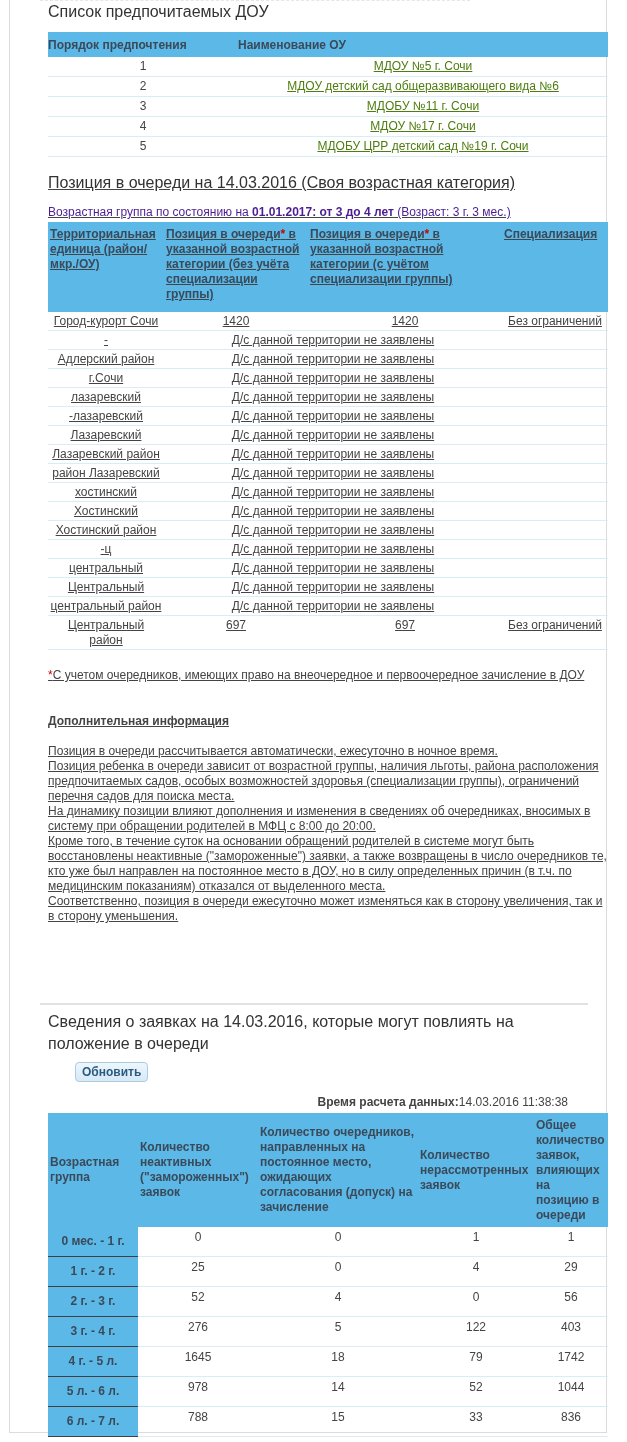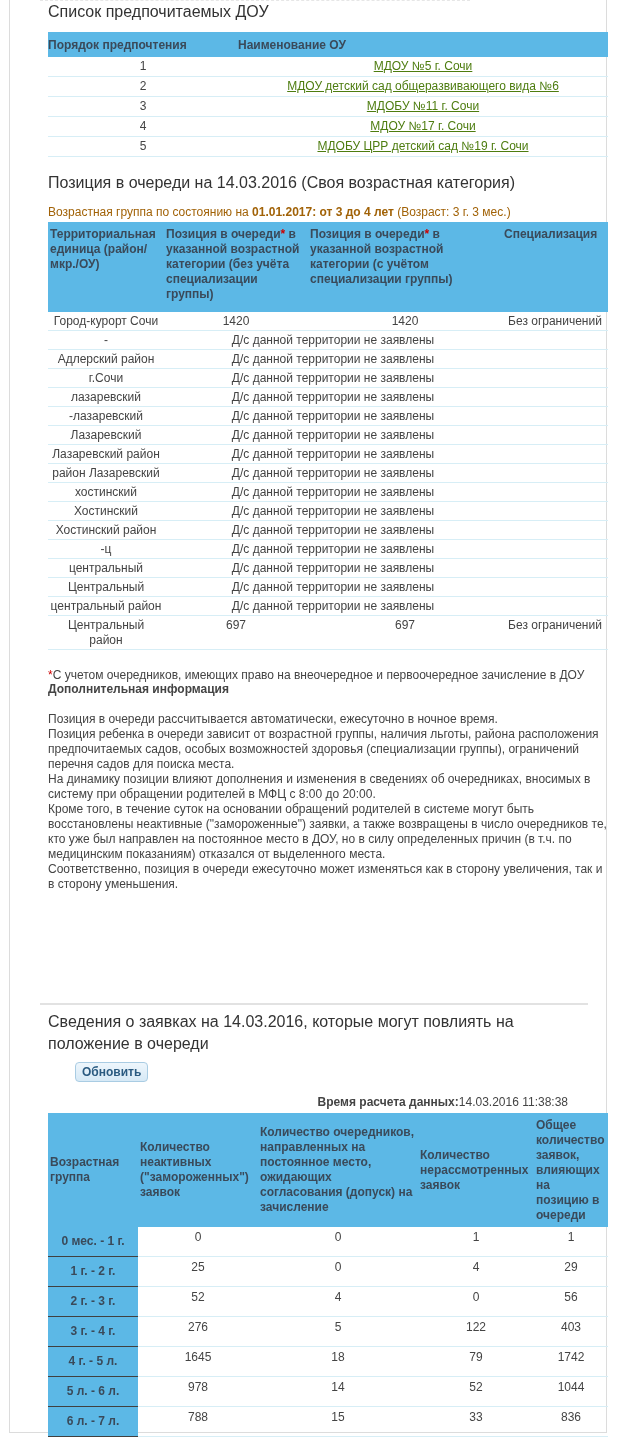--- a/index.html
+++ b/index.html
@@ -60,23 +60,23 @@
           <td><a href="#">МДОУ №17 г. Сочи</a></td>
         </tr>
         <tr>
           <td>5</td>
           <td><a href="#">МДОБУ ЦРР детский сад №19 г. Сочи</a></td>
         </tr>
       </tbody>
   </table>
 </div>
 
-<div class="content" style="top:174px;">
+<div class="content" style="top:174px;text-decoration:underline;">
   <h2>Позиция в очереди на 14.03.2016 (Своя возрастная категория)</h2>
-  <div style="margin-top:13px; font-size:12px; color:#a16207;">
+  <div style="margin-top:13px; font-size:12px; color:#4c1d95;">
     <span>Возрастная группа по состоянию на </span><b>01.01.2017: от 3 до 4 лет</b><span> (Возраст: 3 г. 3 мес.)</span>
   </div>
   <table class="pos" style="margin-top:3px;">
     <thead>
       <tr>
         <th style="width:112px;">Территориальная единица (район/мкр./ОУ)</th>
         <th style="width:140px;"><span>Позиция в очереди</span><span class="red">*</span><span> в указанной возрастной категории (без учёта специализации группы)</span></th>
         <th style="width:190px;"><span>Позиция в очереди</span><span class="red">*</span><span> в указанной возрастной категории (с учётом специализации группы)</span></th>
         <th>Специализация</th>
       </tr>
@@ -165,21 +165,21 @@
         </tr>
         <tr>
           <td>Центральный район</td>
           <td>697</td>
           <td>697</td>
           <td>Без ограничений</td>
         </tr>
       </tbody>
   </table>
   <div style="margin-top:18px;"><span class="red">*</span><span>С учетом очередников, имеющих право на внеочередное и первоочередное зачисление в ДОУ</span></div>
-  <div style="margin-top:0; font-weight:bold; color:#444;">Дополнительная информация</div>
+  <div style="margin-top:32px; font-weight:bold; color:#444;">Дополнительная информация</div>
   <div class="info" id="info-body" style="margin-top:16px;">
       <p>Позиция в очереди рассчитывается автоматически, ежесуточно в ночное время.</p>
       <p>Позиция ребенка в очереди зависит от возрастной группы, наличия льготы, района расположения предпочитаемых садов, особых возможностей здоровья (специализации группы), ограничений перечня садов для поиска места.</p>
       <p>На динамику позиции влияют дополнения и изменения в сведениях об очередниках, вносимых в систему при обращении родителей в МФЦ с 8:00 до 20:00.</p>
       <p>Кроме того, в течение суток на основании обращений родителей в системе могут быть восстановлены неактивные ("замороженные") заявки, а также возвращены в число очередников те, кто уже был направлен на постоянное место в ДОУ, но в силу определенных причин (в т.ч. по медицинским показаниям) отказался от выделенного места.</p>
       <p>Соответственно, позиция в очереди ежесуточно может изменяться как в сторону увеличения, так и в сторону уменьшения.</p>
     </div>
 </div>
 
 <div class="divider"></div>

